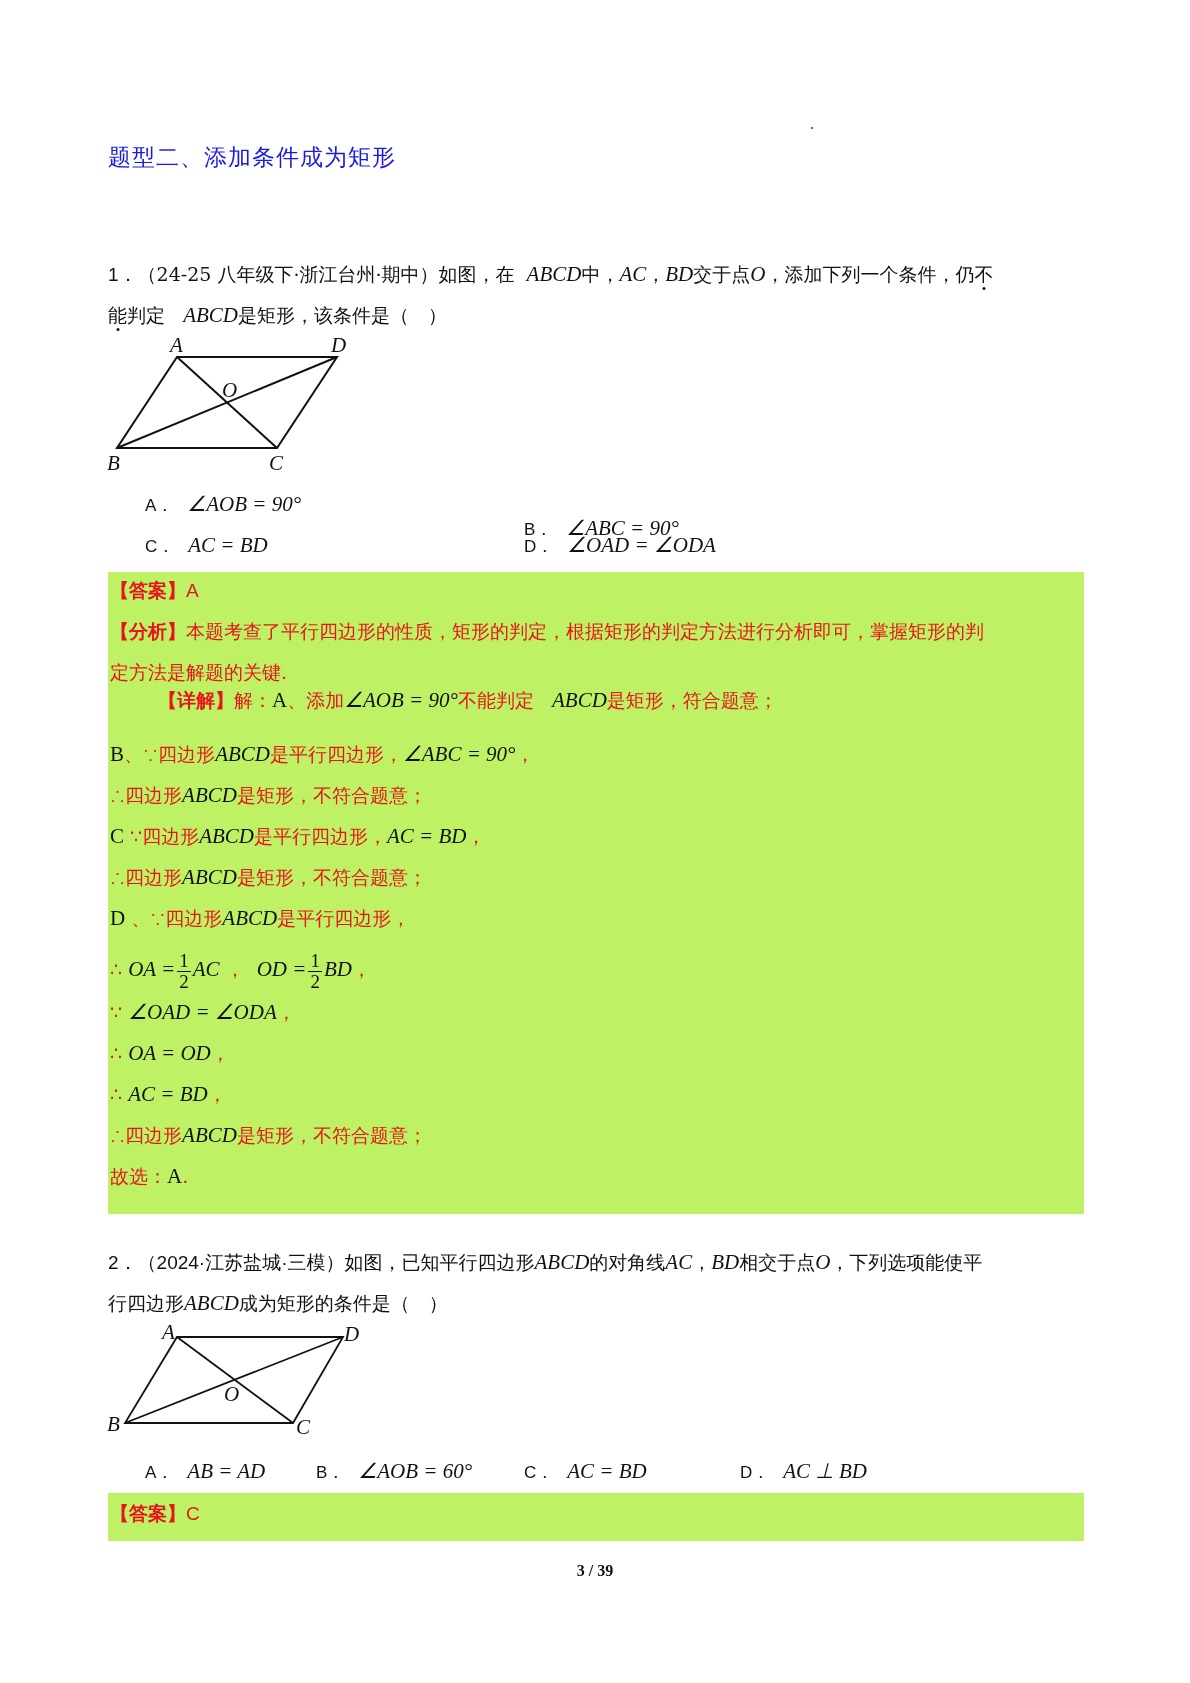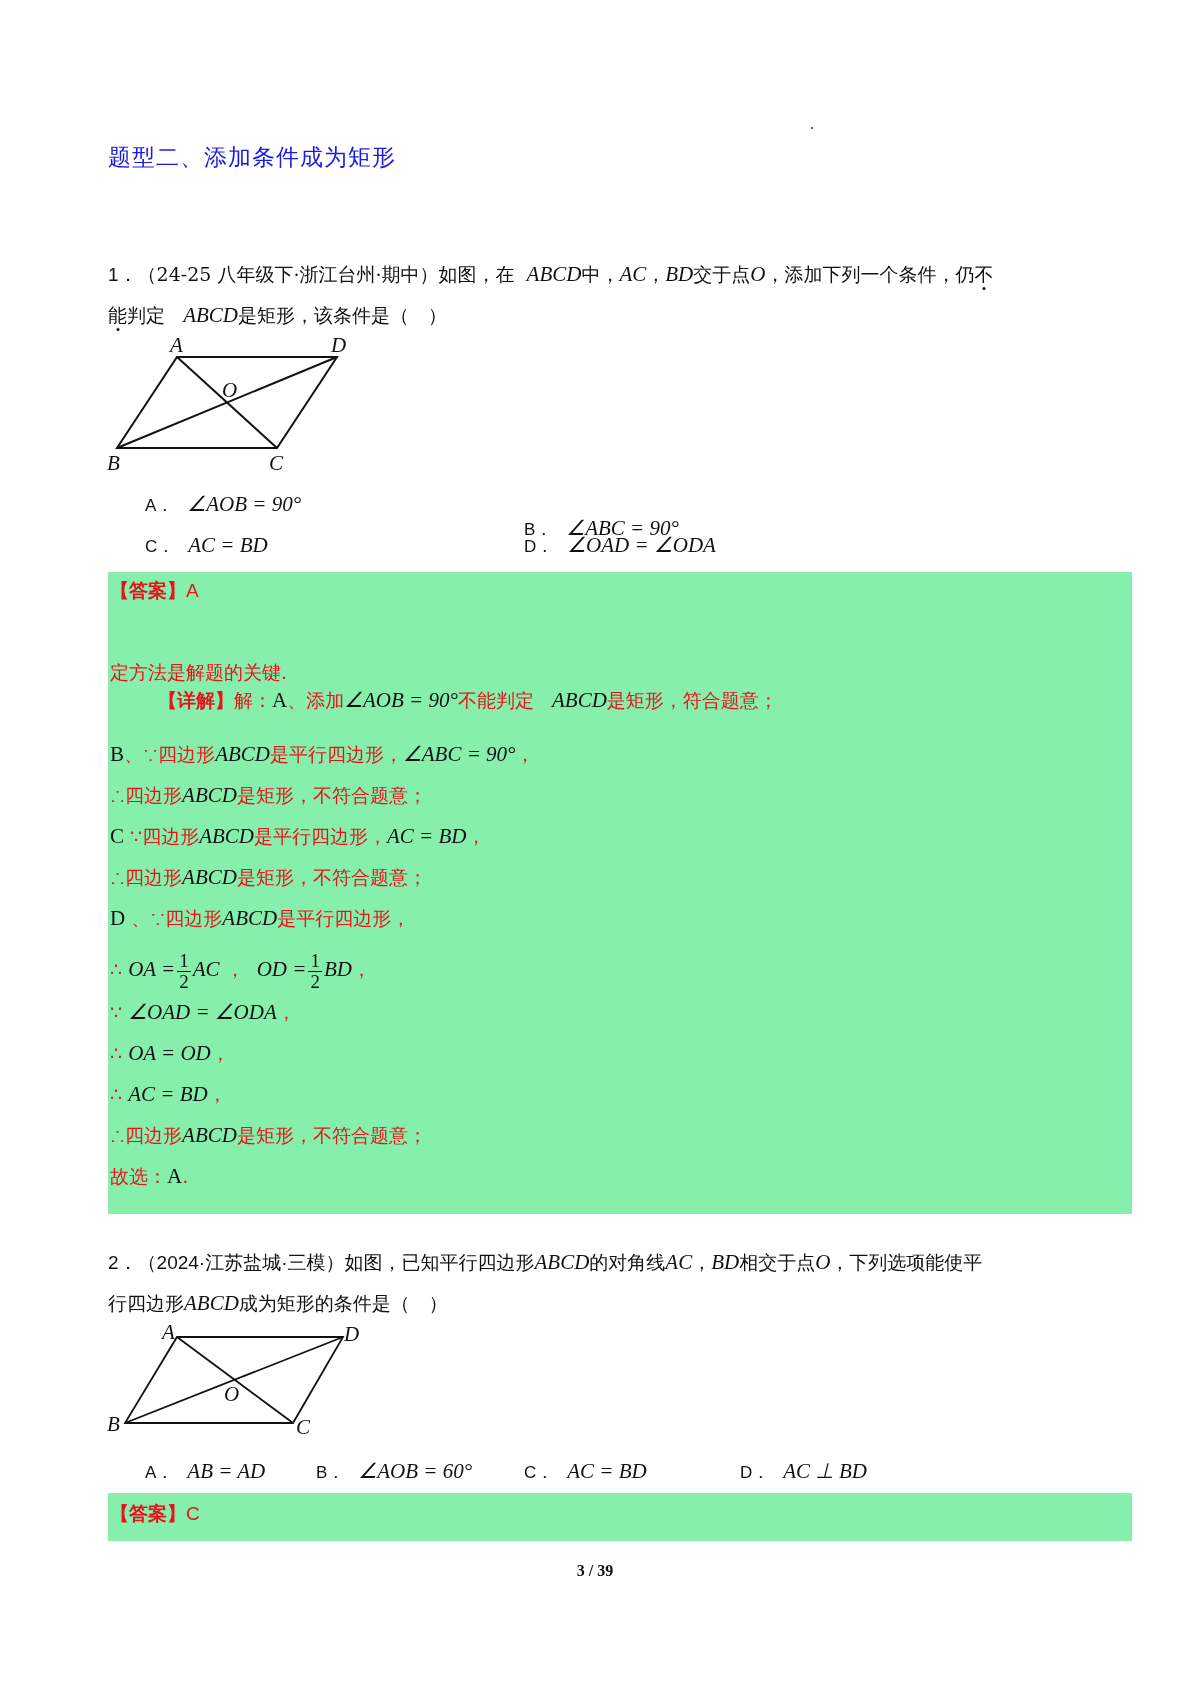--- a/index.html
+++ b/index.html
@@ -7,21 +7,21 @@
          font-family: "DejaVu Serif", "Liberation Serif", serif; color: #111; }
   .abs { position: absolute; white-space: nowrap; }
   .title { left: 108px; top: 142px; font-size: 23px; font-weight: normal; color: #1a1ae6;
            font-family: "DejaVu Sans", sans-serif; letter-spacing: 1px; }
   .q { font-size: 19px; line-height: 56px; }
   .num { font-family: "Liberation Sans", sans-serif; }
   .m { font-family: "Liberation Serif", serif; font-style: italic; font-size: 21px; }
   .mr { font-family: "Liberation Serif", serif; font-size: 21px; }
   .opt { font-size: 19px; }
   .opt .lab { font-family: "Liberation Sans", sans-serif; font-size: 17px; margin-right: 14px; }
-  .panel { position: absolute; left: 108px; width: 976px; background: #86efac; padding-left: 48px; }
+  .panel { position: absolute; left: 108px; width: 976px; background: #bef264; }
   .red { color: #e8141c; }
   .bk { color: #e8141c; font-weight: bold; }
   .pl { position: absolute; left: 2px; white-space: nowrap; font-size: 19px; }
   .frac { display: inline-block; vertical-align: middle; text-align: center; font-family: "Liberation Serif", serif; font-size: 19px; line-height: 20px; margin: 0 2px; }
   .frac span { display: block; }
   .frac .top { border-bottom: 1px solid #111; padding: 0 2px; }
   .dot-under { position: relative; }
   .dot-under::after { content: ""; position: absolute; left: 50%; bottom: -5px; width: 3px; height: 3px; background: #111; border-radius: 50%; transform: translateX(-50%); }
   .fig-label { position: absolute; font-family: "Liberation Serif", serif; font-style: italic; font-size: 21px; }
   .pagenum { left: 0; width: 1190px; text-align: center; top: 1562px; font-size: 16px; font-weight: bold; font-family: "Liberation Serif", serif; }
@@ -65,20 +65,23 @@
 <div class="abs opt" style="left:145px; top:533px;">
   <span class="lab">C．</span><span class="m">AC = BD</span>
 </div>
 <div class="abs opt" style="left:524px; top:533px;">
   <span class="lab">D．</span><span class="m">∠OAD = ∠ODA</span>
 </div>
 
 <div class="panel" style="top:572px; height:642px;">
   <div class="pl red" style="top:6px;">
     <span class="bk">【答案】</span><span class="num">A</span>
+  </div>
+  <div class="pl red" style="top:47px;">
+    <span class="bk">【分析】</span><span>本题考查了平行四边形的性质，矩形的判定，根据矩形的判定方法进行分析即可，掌握矩形的判</span>
   </div>
   <div class="pl red" style="top:88px;">定方法是解题的关键.</div>
 
   <div class="pl red" style="top:116px;margin-left:48px;">
     <span class="bk">【详解】</span><span>解：</span><span class="mr" style="color:#111">A</span><span>、添加</span><span class="m" style="color:#111">∠AOB = 90°</span><span>不能判定</span>&nbsp;&nbsp;&nbsp;<span class="m" style="color:#111">ABCD</span><span>是矩形，符合题意；</span>
   </div>
   <div class="pl red" style="top:170px;">
     <span class="mr" style="color:#111">B</span><span>、∵四边形</span><span class="m" style="color:#111">ABCD</span><span>是平行四边形，</span><span class="m" style="color:#111">∠ABC = 90°</span><span>，</span>
   </div>
   <div class="pl red" style="top:211px;">

